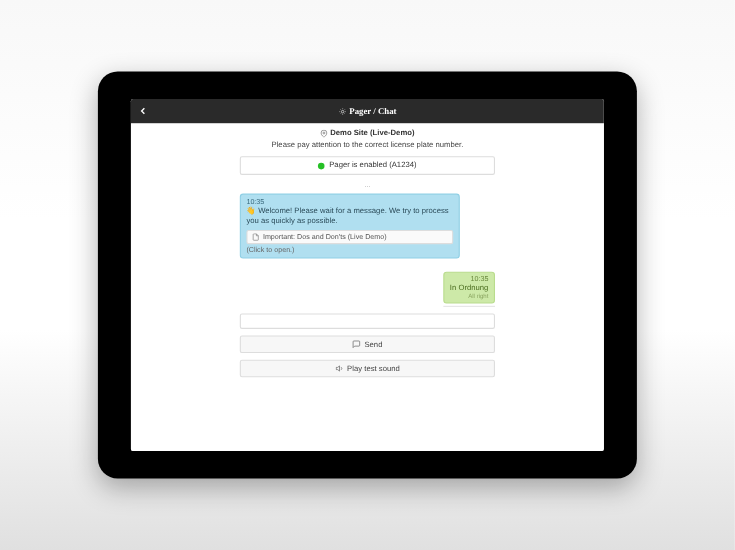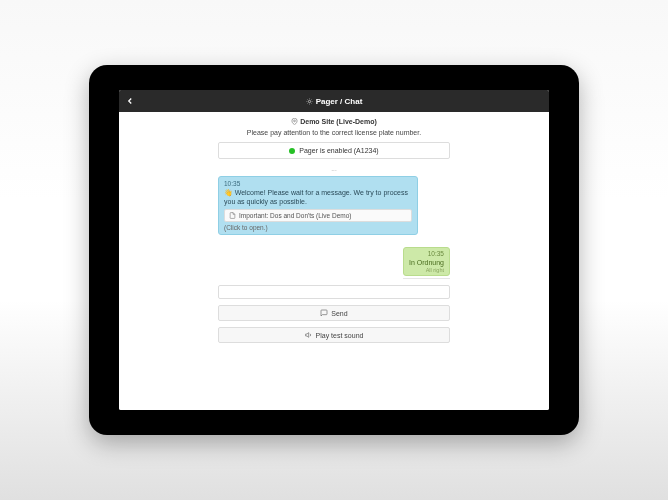--- a/index.html
+++ b/index.html
@@ -48,20 +48,21 @@
       color: #fff;
       cursor: pointer;
     }
     .back-btn svg { width: 10px; height: 10px; display: block; }
     .header-title {
       margin: 0 auto;
       font-weight: 600;
       display: flex;
       align-items: center;
       gap: 3px;
+      font-family: Liberation Serif, serif;
     }
     .content {
       flex: 1;
       background: #fff;
       display: flex;
       flex-direction: column;
       align-items: center;
       padding: 6px 0;
       overflow: hidden;
     }

